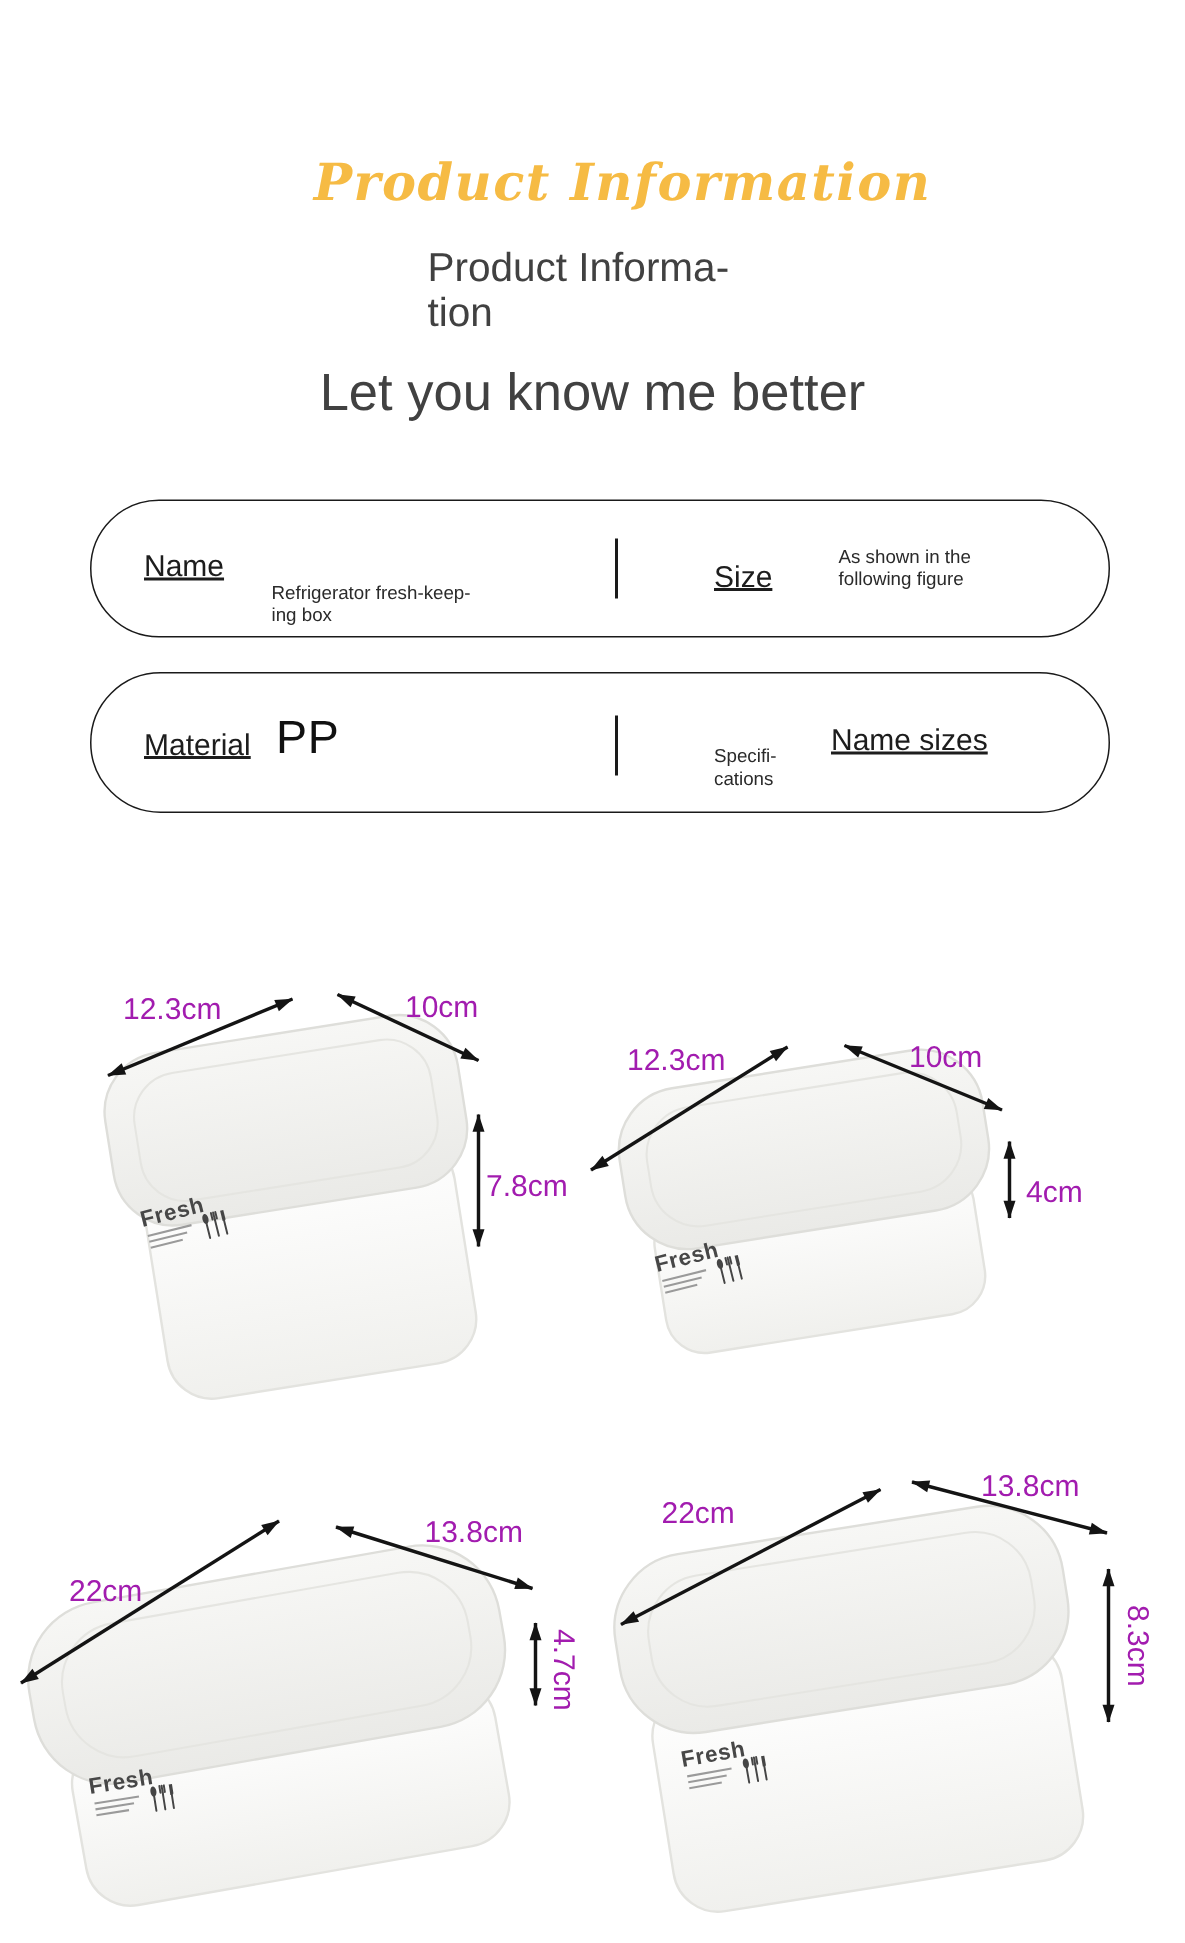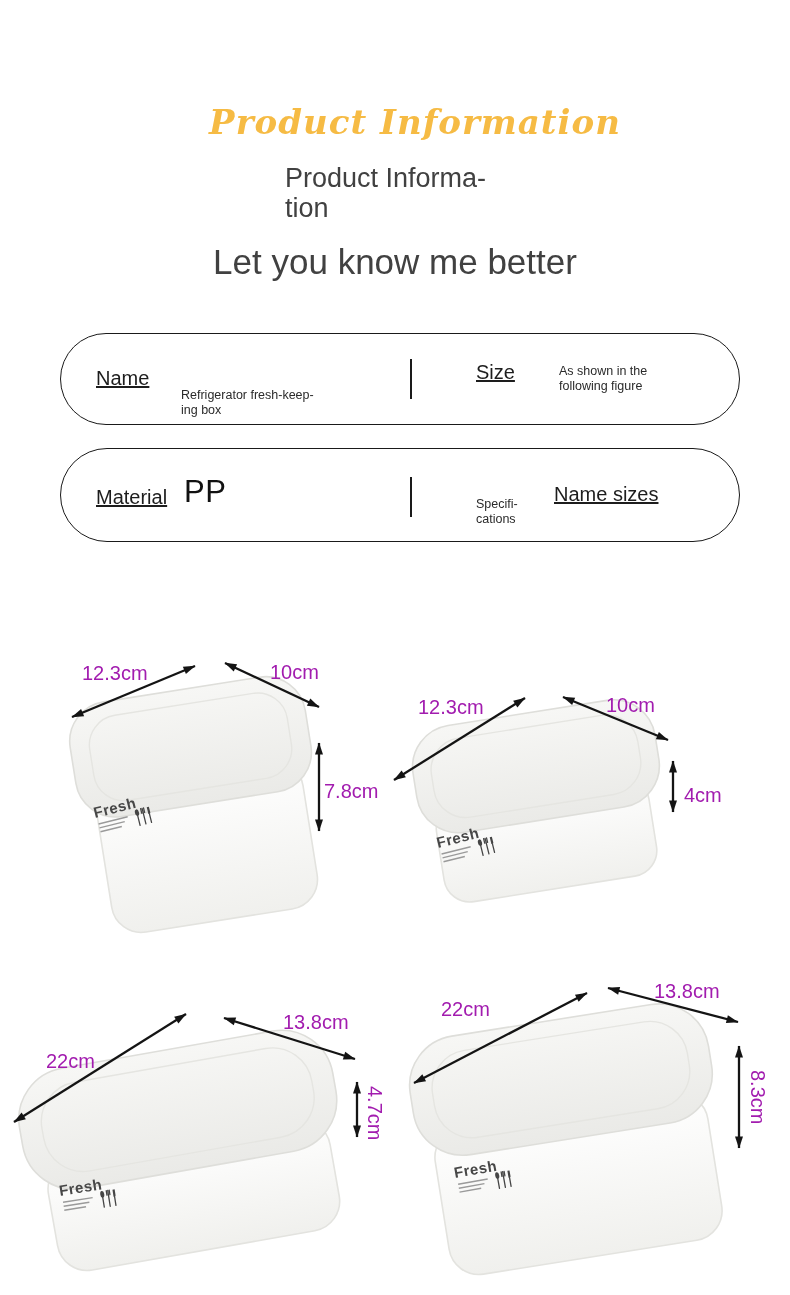--- a/index.html
+++ b/index.html
@@ -31,21 +31,21 @@
   }
   .pill-1 { top:333px; }
   .pill-2 { top:448px; height:92px; }
   .pill .big-label { position:absolute; font-size:20px; color:#1d1d1d;text-decoration:underline; }
   .pill .small-text { position:absolute; font-size:12.5px; line-height:15px; color:#2a2a2a; }
   .pill .small-text div { white-space:nowrap; }
   .divider { position:absolute; left:349px; width:1.6px; height:40px; background:#1a1a1a; }
   .p1-left-label   { left:35px;  top:33px; }
   .p1-left-value   { left:120px; top:30px;margin-top:24px; }
   .p1-divider      { top:25px; }
-  .p1-right-label  { left:415px; top:27px;text-align:right; }
+  .p1-right-label  { left:415px; top:40px;text-align:right; }
   .p1-right-value  { left:498px; top:30px; }
   .p2-left-label   { left:35px;  top:37px; font-size:17px; }
   .p2-left-value   { position:absolute; left:123px; top:25px; font-size:31px; color:#111; letter-spacing:0.5px; }
   .p2-divider      { top:28px; }
   .p2-right-label  { left:415px; top:24px; font-size:13.5px; line-height:16px;margin-top:24px; }
   .p2-right-value  { left:493px; top:34px; }
   
   .fig-svg { position:absolute; left:0; top:0; width:790px; height:1295px; }
   .dim-line { stroke:#141414; stroke-width:2.3; marker-start:url(#arr); marker-end:url(#arr); }
   .lid   { fill:url(#lidg);  stroke:#dededa; stroke-width:1.6; }

